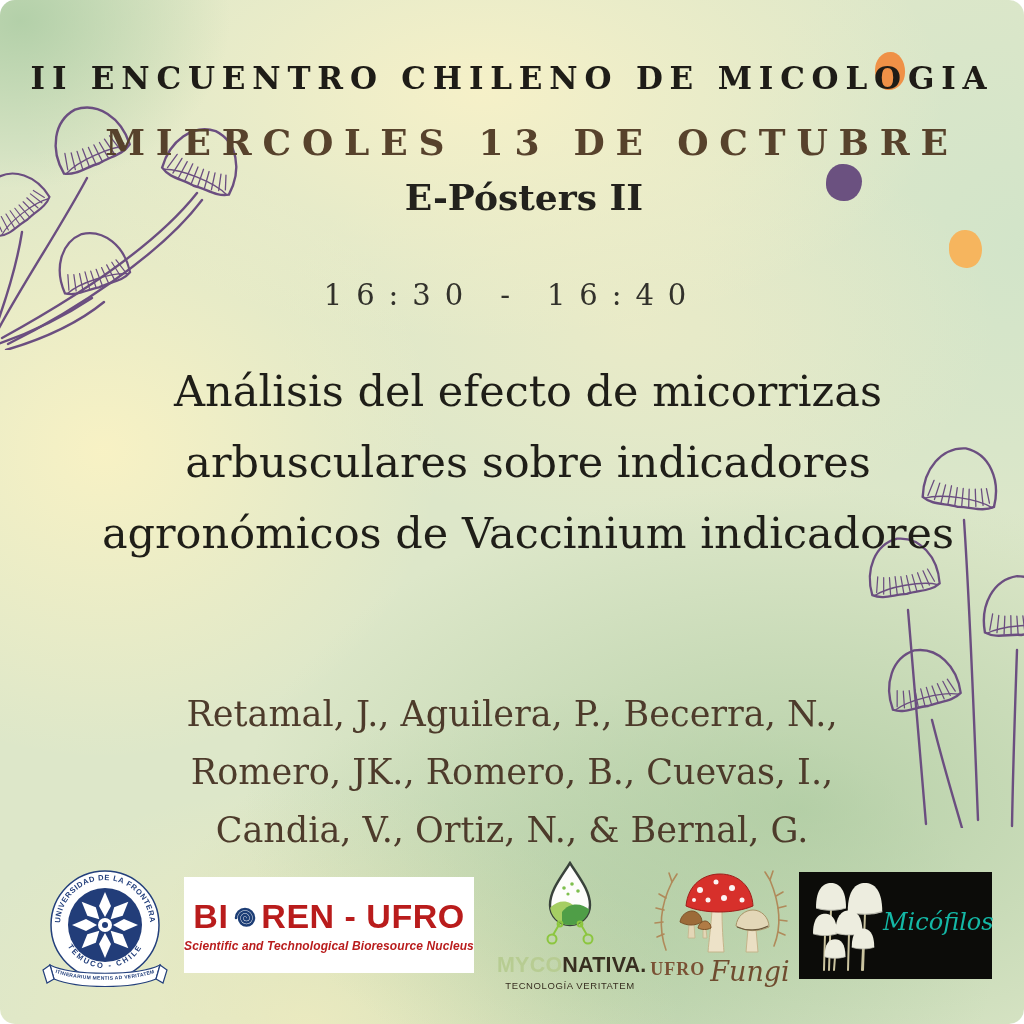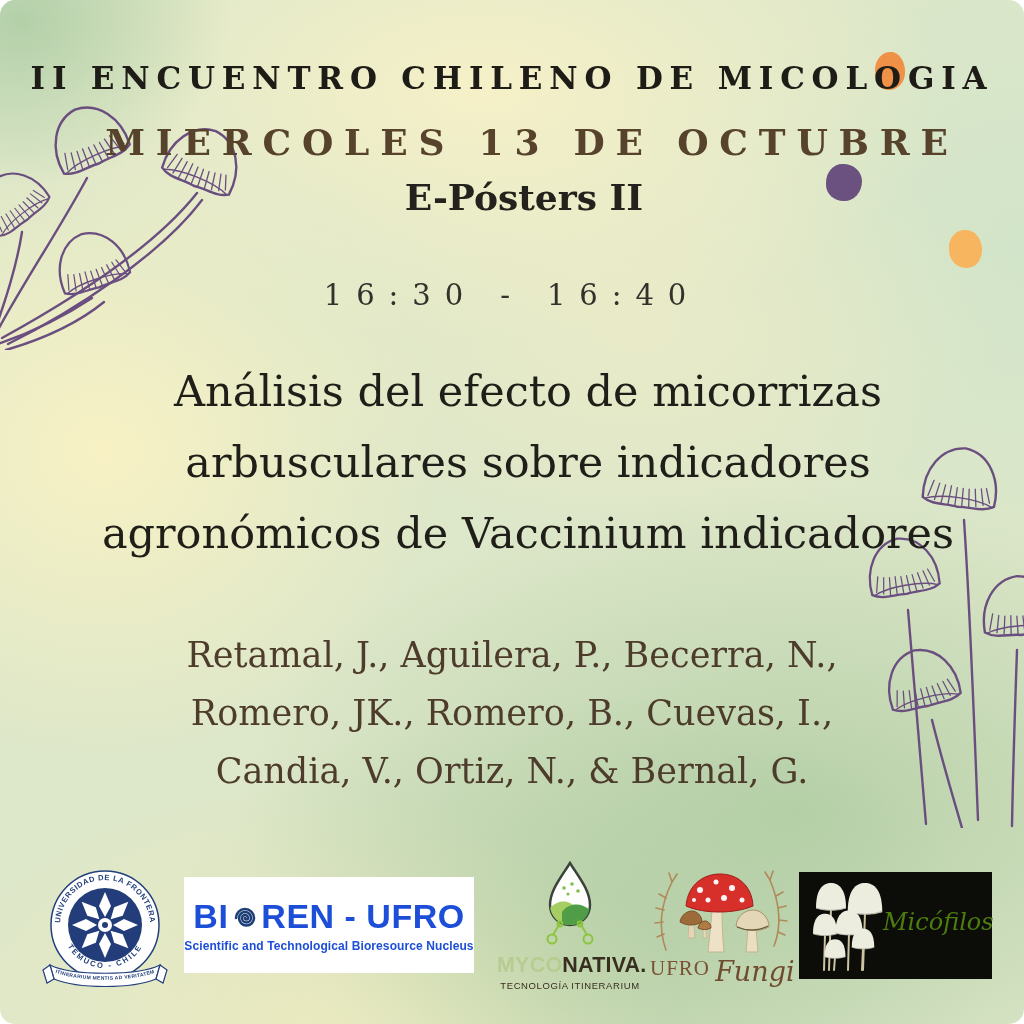--- a/index.html
+++ b/index.html
@@ -25,44 +25,44 @@
   .dot-purple{left:826px;top:164px;width:36px;height:37px;background:#6b5180;
     border-radius:46% 54% 50% 50% / 52% 48% 55% 45%;}
   .dot-yellow{left:949px;top:230px;width:33px;height:38px;background:#f6b55e;
     border-radius:50% 50% 46% 54% / 46% 54% 50% 50%;}
   .txt{position:absolute;left:0;width:100%;text-align:center;z-index:2;}
   .event-title{top:60px;font-size:31px;font-weight:700;letter-spacing:0.22em;color:#1e1c17;}
   .event-date{top:121px;font-size:36px;font-weight:700;letter-spacing:0.30em;color:#57422c;margin-left:20px;}
   .session-title{top:176px;font-size:36px;font-weight:700;color:#23221d;margin-left:12px;}
   .time-slot{top:278px;font-size:29px;font-weight:400;letter-spacing:0.48em;color:#32312b;}
   .talk-title{top:356px;font-size:43px;line-height:71px;color:#1f1e18;padding-left:16px;}
-  .authors{top:626px;font-size:35px;line-height:58px;color:#4d3b2b;}
+  .authors{top:685px;font-size:35px;line-height:58px;color:#4d3b2b;}
   .logos{position:absolute;left:0;top:0;width:100%;height:100%;z-index:3;}
   .logo{position:absolute;}
   .logo-seal{left:42px;top:869px;width:126px;height:124px;}
   .logo-bioren{left:184px;top:877px;width:290px;height:96px;background:#ffffff;
     display:flex;flex-direction:column;align-items:center;justify-content:center;
-    font-family:"Liberation Sans",sans-serif;color:#1d4ed8;}
+    font-family:"Liberation Sans",sans-serif;color:#b91c1c;}
   .bioren-name{display:flex;align-items:center;font-size:34px;font-weight:800;letter-spacing:0.5px;}
   .bioren-name svg{margin:2px 1px 0 2px;}
-  .bioren-tagline{font-size:12px;font-weight:700;margin-top:3px;letter-spacing:0.1px;}
+  .bioren-tagline{font-size:12px;font-weight:700;font-style:italic;margin-top:3px;letter-spacing:0.1px;}
   .logo-myco{left:497px;top:860px;width:146px;height:130px;text-align:center;
     font-family:"Liberation Sans",sans-serif;}
   .myco-name{font-size:21.5px;font-weight:800;letter-spacing:0.2px;margin-top:1px;}
   .myco-light{color:#b7cc92;}
   .myco-dark{color:#372e20;}
   .myco-tagline{font-size:9.5px;color:#372e20;letter-spacing:0.6px;margin-top:2px;font-weight:400;}
   .logo-fungi{left:650px;top:860px;width:140px;height:130px;text-align:center;}
   .fungi-text{margin-top:-4px;white-space:nowrap;}
-  .fungi-word1{font-family:"Liberation Serif",serif;font-weight:400;font-size:21px;
+  .fungi-word1{font-family:"Liberation Serif",serif;font-weight:700;font-size:18px;
     color:#7a5134;letter-spacing:1px;vertical-align:6px;}
   .fungi-word2{font-family:"DejaVu Serif",serif;font-style:italic;font-size:27px;color:#6f4c2f;}
   .logo-micofilos{left:799px;top:872px;width:193px;height:107px;background:#0c0c09;}
   .micofilos-name{position:absolute;left:84px;top:36px;width:108px;text-align:center;
-    font-style:italic;font-size:24px;color:#4d7c0f;}
+    font-style:italic;font-size:24px;color:#14b8a6;}
 </style>
 </head>
 <body>
 
 <div class="poster">
 
   <svg class="layer-art" style="left:-8px;top:90px;" width="345" height="260" viewBox="0 0 345 260">
     <defs>
       <g id="cap1" fill="none" stroke="#6b4e80" stroke-width="2.4" stroke-linecap="round">
         <path d="M-36,12 C-39,-16 -24,-40 0,-42 C24,-40 39,-16 36,12 C25,19 13,15 0,17 C-13,15 -25,19 -36,12 Z"></path>
@@ -197,21 +197,21 @@
           <path d="M18,63 L11,75 M38,63 L45,75"></path>
           <circle cx="10" cy="79" r="4.5"></circle>
           <circle cx="46" cy="79" r="4.5"></circle>
           <circle cx="18" cy="64" r="2.4"></circle>
           <circle cx="38" cy="64" r="2.4"></circle>
         </g>
       </svg>
       <div class="myco-name">
         <span class="myco-light">MYCO</span><span class="myco-dark">NATIVA.</span>
       </div>
-      <div class="myco-tagline">TECNOLOGÍA ITINERARIUM</div>
+      <div class="myco-tagline">TECNOLOGÍA VERITATEM</div>
     </div>
 
     <div class="logo logo-fungi">
       <svg width="140" height="96" viewBox="0 0 140 96">
         <g stroke="#b08a5a" stroke-width="1.6" fill="none" stroke-linecap="round">
           <path d="M22,22 C10,46 8,68 16,90"></path>
           <path d="M16,38 l-7,-4 M14,50 l-8,-2 M13,62 l-8,1 M14,74 l-7,3 M22,22 l-3,-9 M22,22 l5,-8"></path>
           <path d="M120,20 C130,44 132,66 124,86"></path>
           <path d="M126,36 l7,-4 M128,48 l8,-2 M129,60 l8,1 M128,72 l7,3 M120,20 l3,-9 M120,20 l-5,-8"></path>
         </g>

